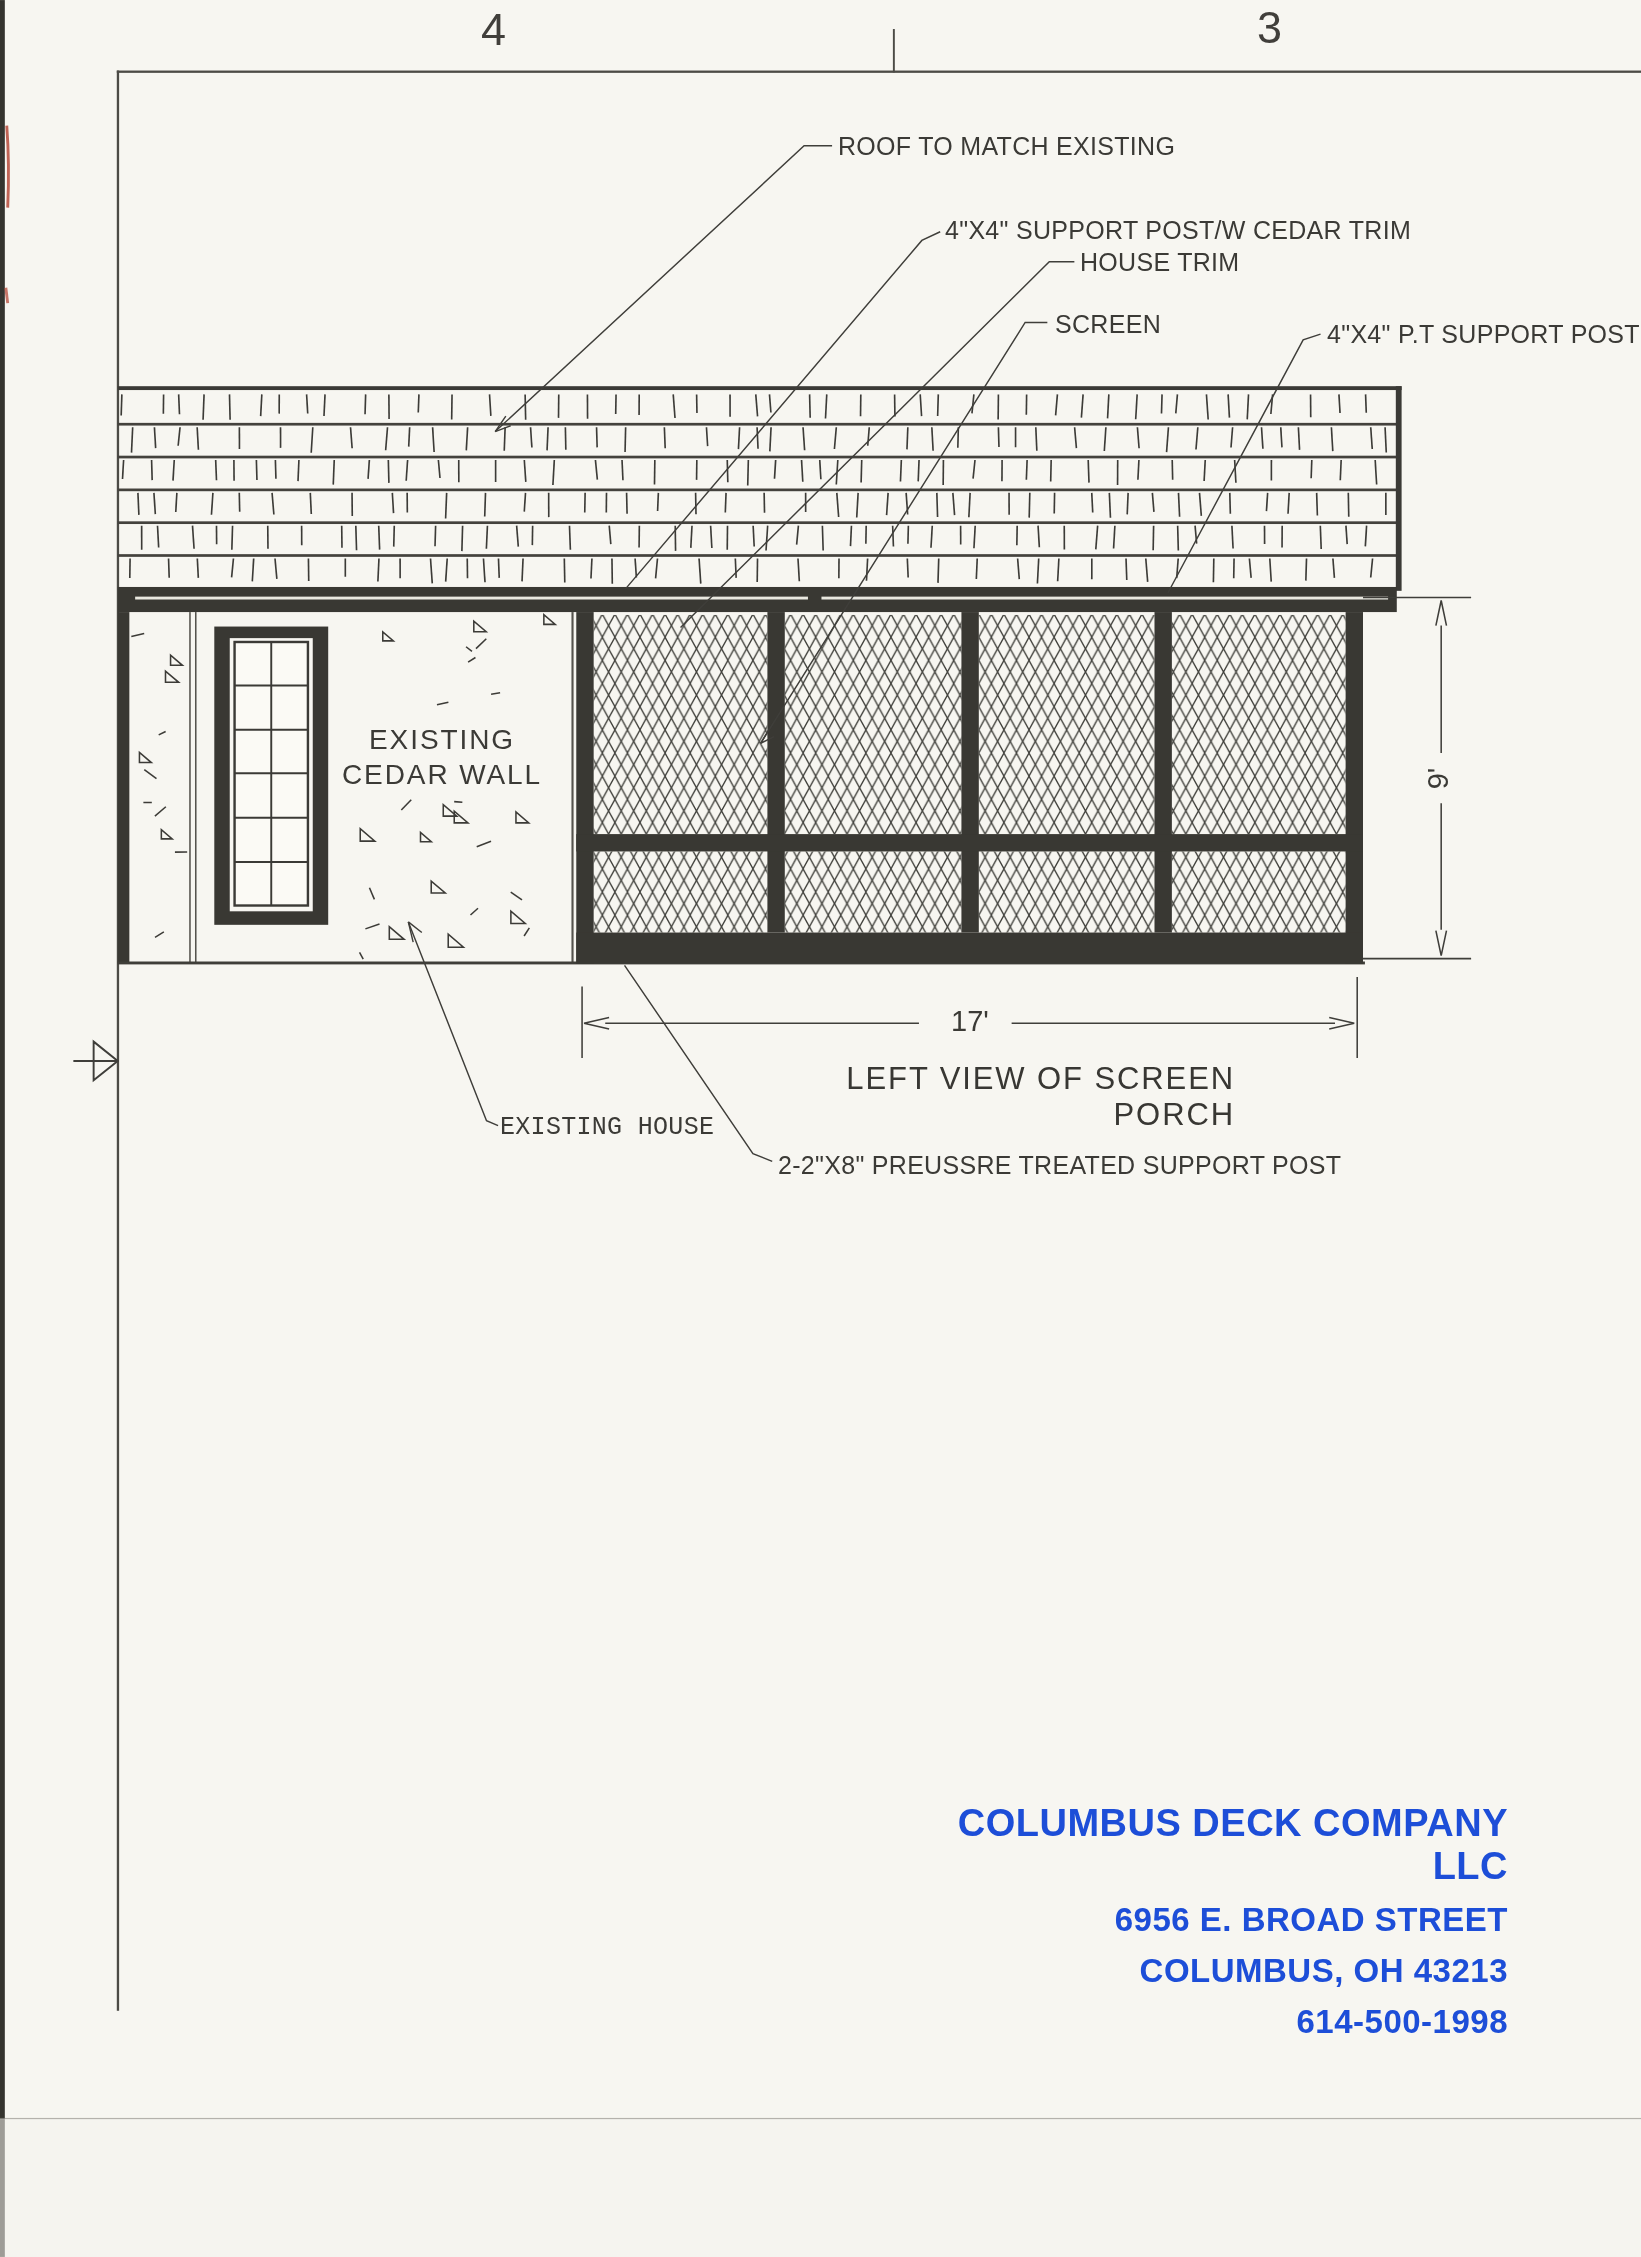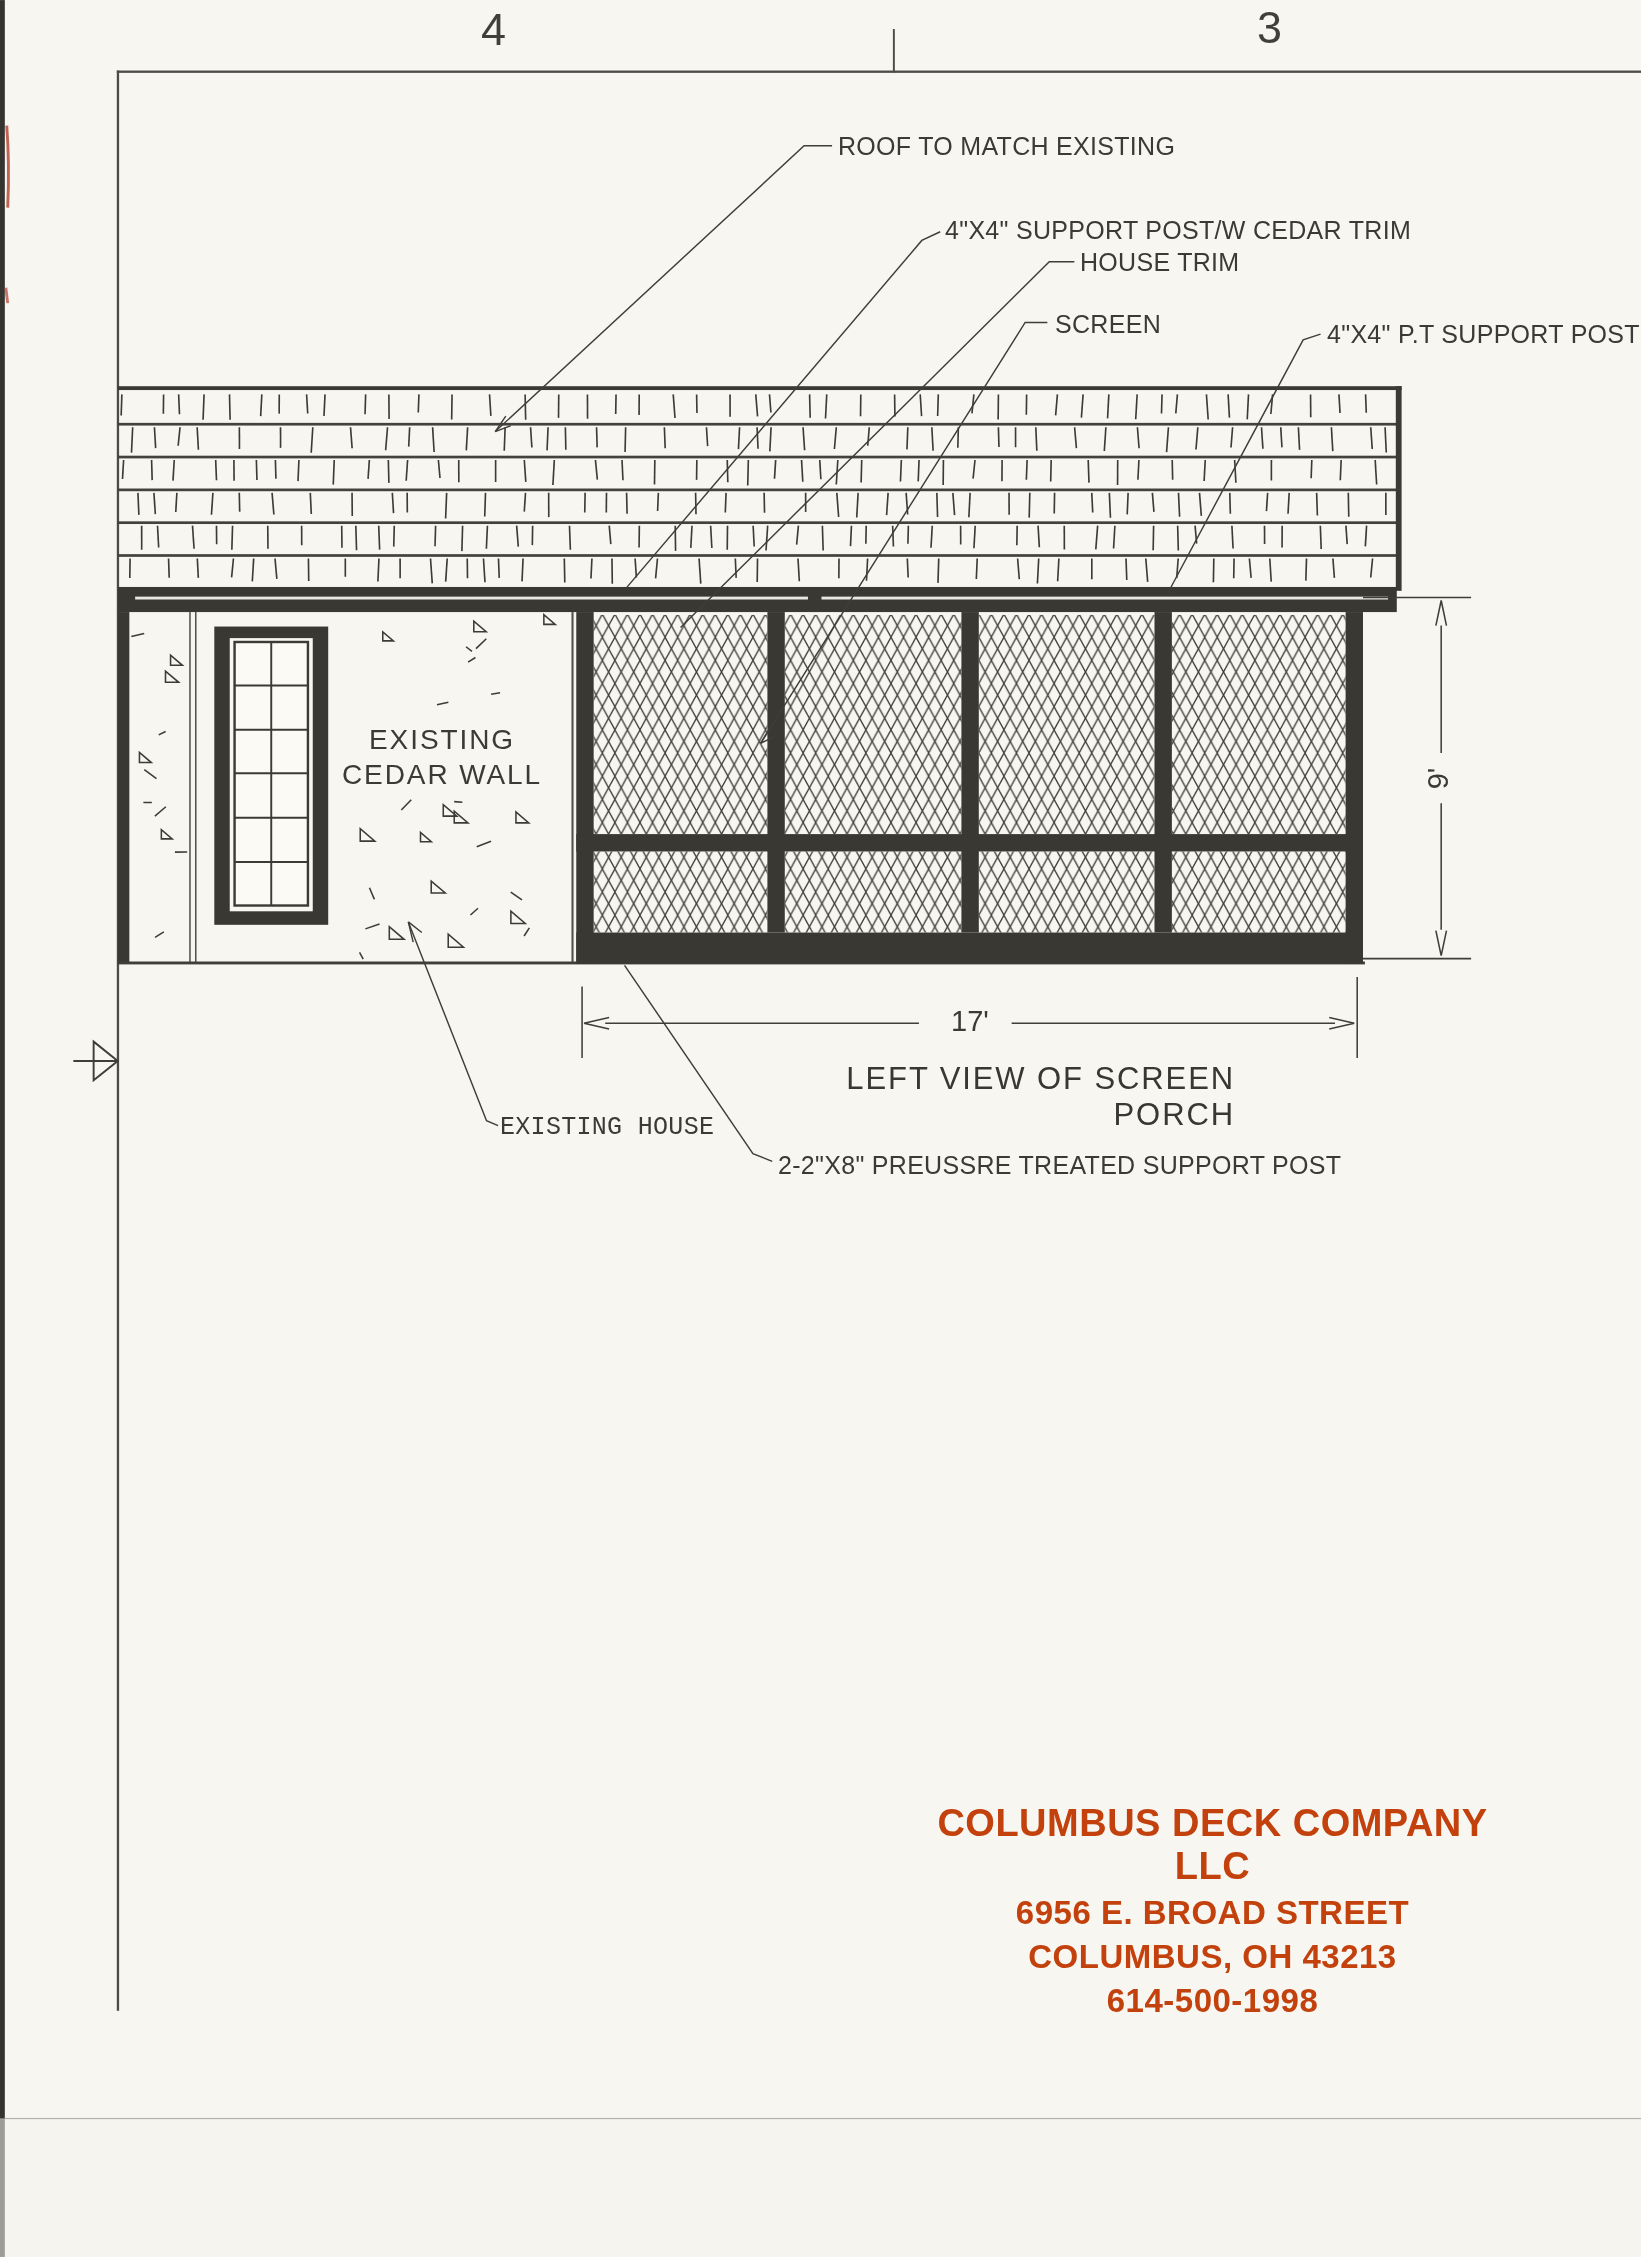--- a/index.html
+++ b/index.html
@@ -17,25 +17,25 @@
     font-size:28px;letter-spacing:1.9px;color:#3b3a36;line-height:35px;
   }
   .view-title{
     position:absolute;left:762px;top:1061px;width:473px;text-align:right;
     font-size:31px;letter-spacing:1.9px;color:#383733;
   }
   .dim{position:absolute;font-size:29px;color:#3b3a36;text-align:center;}
   .dim16{left:939px;top:1005px;width:62px;}
   .dim9{left:1409px;top:762px;width:58px;transform:rotate(-90deg);}
   .stamp{
-    position:absolute;left:917px;top:1802px;width:591px;text-align:center;
-    font-weight:bold;color:#c2410c;
+    position:absolute;left:917px;top:1802px;width:591px;text-align:right;
+    font-weight:bold;color:#1d4ed8;
   }
   .stamp-l1{font-size:38px;letter-spacing:0.5px;}
-  .stamp-l{font-size:33px;margin-top:6px;letter-spacing:0.5px;}
+  .stamp-l{font-size:33px;margin-top:13px;letter-spacing:0.5px;}
   .lowzone{position:absolute;left:0;top:2119px;width:1641px;height:138px;background:#f4f3ed;opacity:.55;}
 </style>
 </head>
 <body>
 
 <div class="page">
 
   <svg class="deco" width="1641" height="2257" viewBox="0 0 1700 2338">
     <defs>
       <pattern id="mesh" width="13" height="24" patternUnits="userSpaceOnUse">

